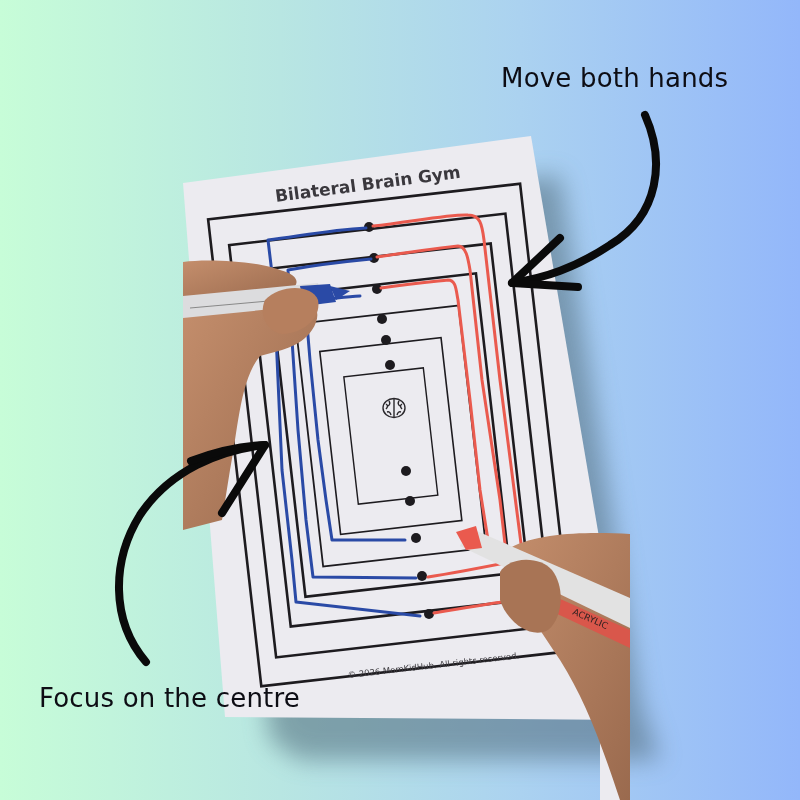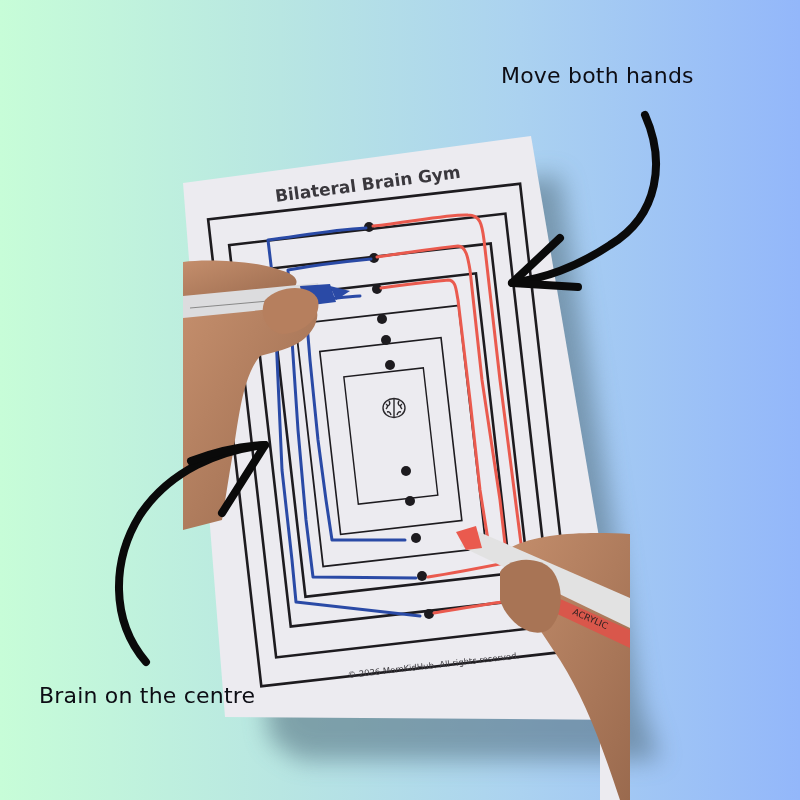--- a/index.html
+++ b/index.html
@@ -2,21 +2,21 @@
 <html><head>
   <meta charset="utf-8">
   <style>
     html, body { margin: 0; padding: 0; }
     body {
       width: 800px; height: 800px; overflow: hidden; position: relative;
       background: linear-gradient(90deg, #c7fdd8 0%, #b8e6e2 35%, #abd2f0 65%, #93b7fa 100%);
       font-family: "Liberation Sans", sans-serif;
     }
     .caption {
-      position: absolute; color: #0d0d14; font-size: 22px; letter-spacing: 0.2px;
+      position: absolute; color: #0d0d14; font-size: 26px; letter-spacing: 0.2px;
       font-family: "DejaVu Sans", sans-serif; font-weight: normal; white-space: nowrap;
     }
     .cap-top { left: 501px; top: 63px; }
     .cap-bottom { left: 39px; top: 683px; }
     .scene { position: absolute; left: 0; top: 0; width: 800px; height: 800px; }
     .arrow { position: absolute; left: 0; top: 0; width: 800px; height: 800px; pointer-events: none; }
   </style>
 </head>
 <body>
 
@@ -121,13 +121,13 @@
   <g fill="none" stroke="#0a0a0a" stroke-width="8" stroke-linecap="round" stroke-linejoin="round">
     <path d="M645,115 C665,160 660,215 610,245 C575,268 545,278 512,283"></path>
     <path d="M560,238 L512,283 L578,287"></path>
   </g>
   <g fill="none" stroke="#0a0a0a" stroke-width="8" stroke-linecap="round" stroke-linejoin="round">
     <path d="M146,662 C110,620 112,560 140,515 C170,470 220,450 265,445"></path>
     <path d="M191,461 C215,452 240,446 265,445 L222,513"></path>
   </g>
 </svg>
 
-<div class="caption cap-bottom">Brain on the centre</div>
+<div class="caption cap-bottom">Focus on the centre</div>
 
 </body></html>

